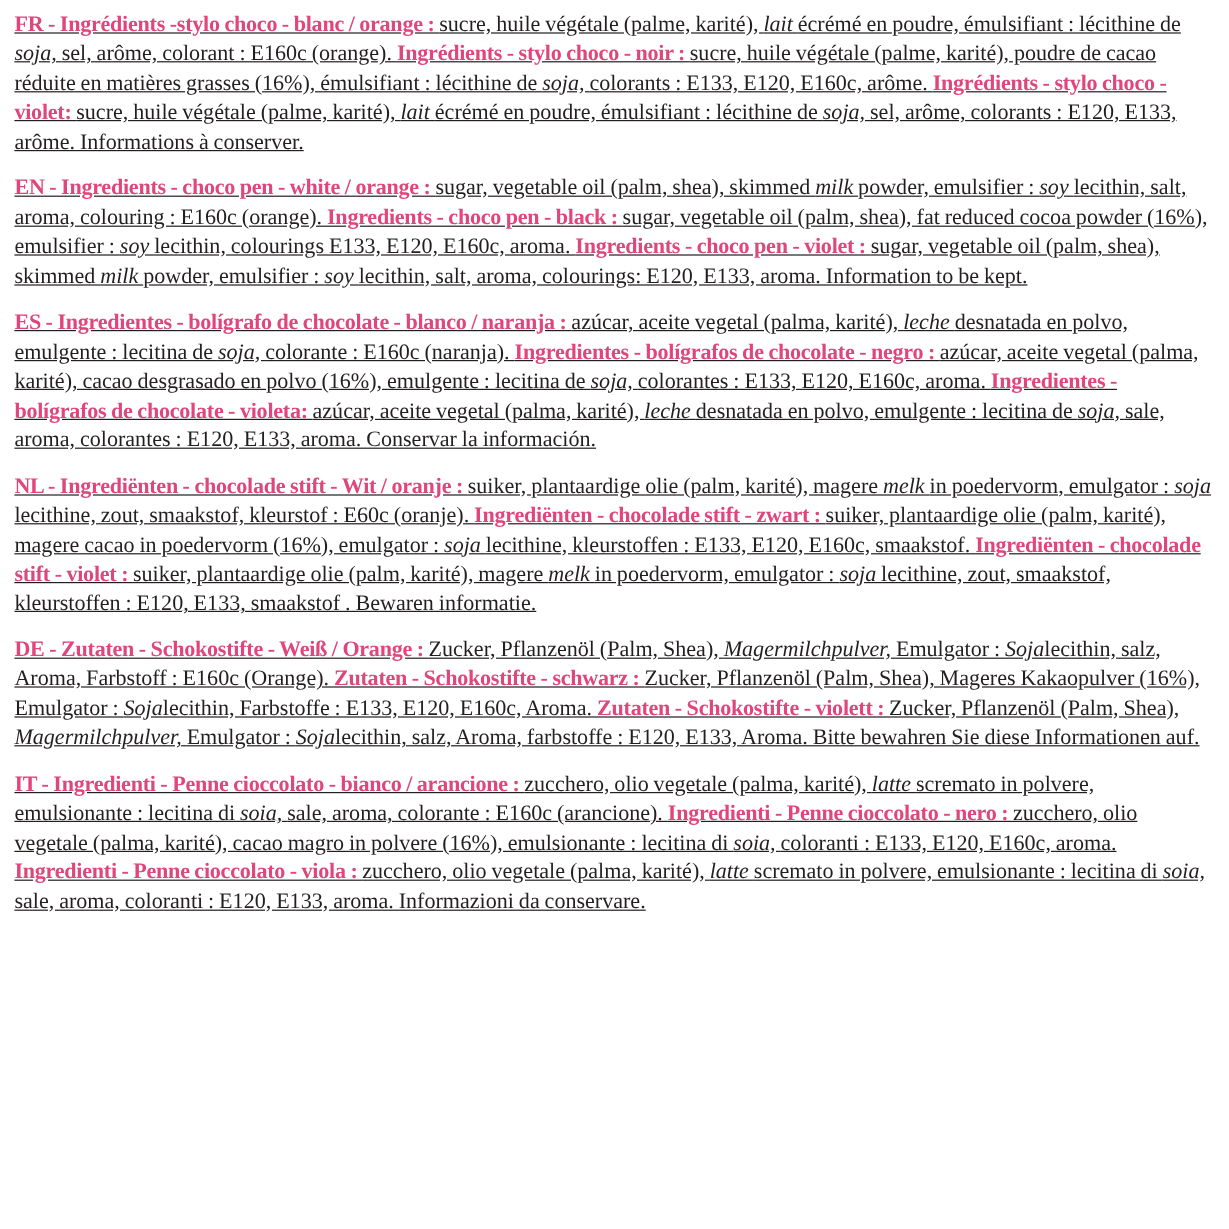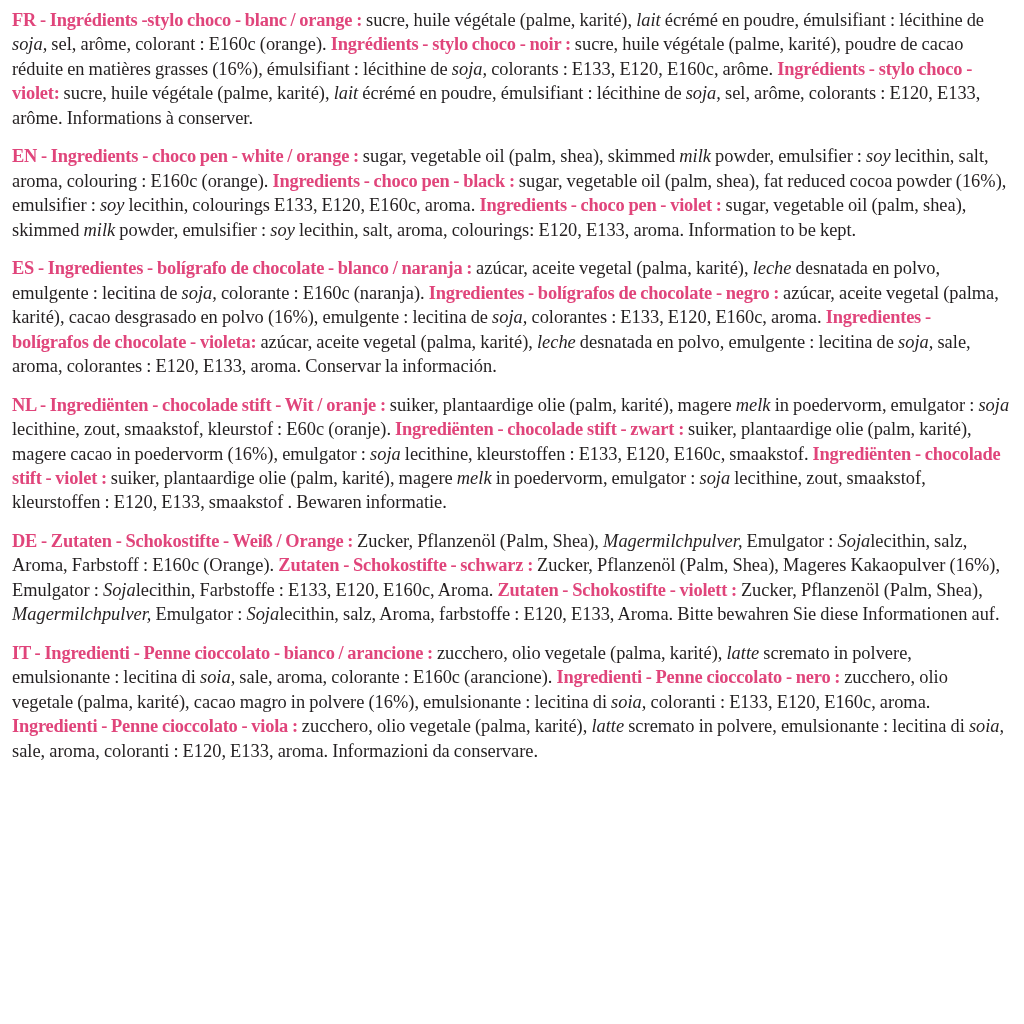--- a/index.html
+++ b/index.html
@@ -22,20 +22,21 @@
   }
   .block {
     margin-bottom: 14px;
   }
   .block:last-child { margin-bottom: 12px; }
   .para {
     font-size: 18.4px;
     line-height: 1.33;
     text-align: left;
     word-spacing: -0.5px;
+    text-decoration: underline;
   }
   
   .hl {
     color: #e0457b;
     font-weight: bold;
     letter-spacing: -0.2px;
   }
   .it {
     font-style: italic;
   }

